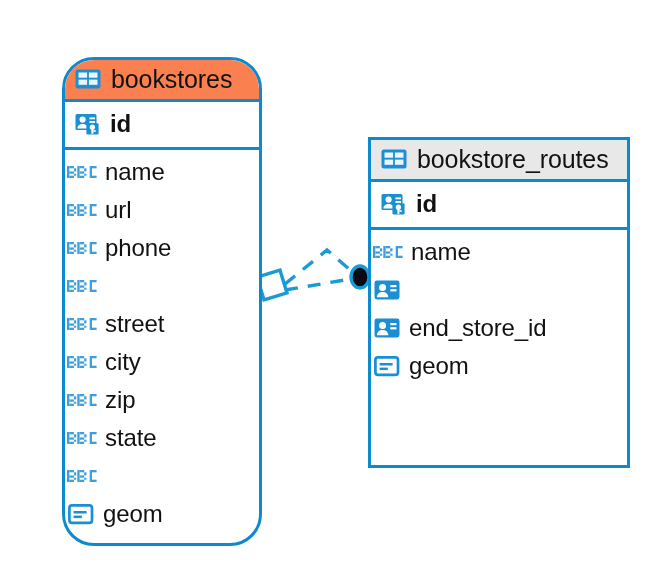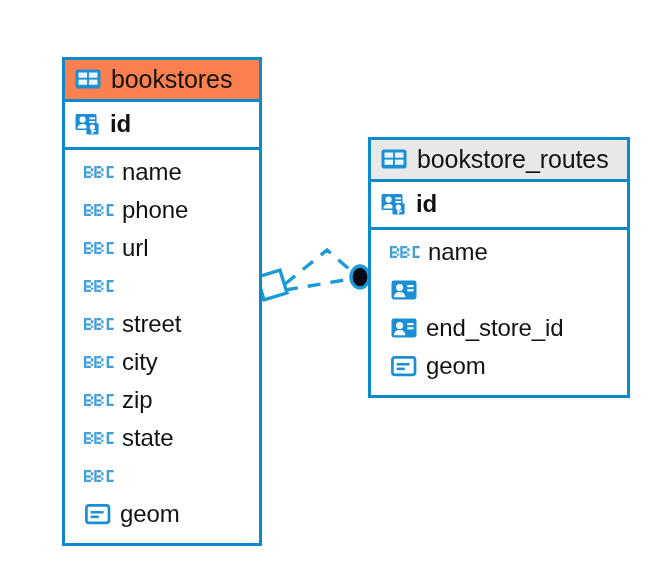--- a/index.html
+++ b/index.html
@@ -50,21 +50,21 @@
     color: #111111;
     white-space: nowrap;
     letter-spacing: -0.1px;
   }
 
   .pk-section {
     border-bottom: 3px solid var(--edge, #0d8acd);
     padding: 3px 10px 4px 9px;
   }
   .field-section {
-    padding: 3px 10px 6px 19px;
+    padding: 3px 10px 6px 2px;
   }
 
   .field-row {
     display: flex;
     align-items: center;
     gap: 8px;
     height: 38px;
   }
   .field-label {
     font-size: 24px;
@@ -112,21 +112,21 @@
 
     <g transform="translate(272,285) rotate(-17)">
       <rect x="-12" y="-12" width="24" height="24" fill="#ffffff" stroke="#1b9ad6" stroke-width="3.4"></rect>
     </g>
 
     <g>
       <ellipse cx="360" cy="277" rx="9" ry="11" fill="#0a0a14" stroke="#1b9ad6" stroke-width="3.4"></ellipse>
     </g>
   </svg>
 
-  <div class="entity" style="left:62px; top:57px; width:200px; height:489px;">
+  <div class="entity" style="left:62px; top:57px; width:200px; height:489px;border-radius:32px;">
 
     <div class="entity-header is-orange">
       <span class="icon">
         <svg viewBox="0 0 28 28" width="28" height="28" aria-hidden="true">
           <rect x="1.5" y="4.5" width="25" height="19" rx="2.5" ry="2.5" fill="#1b8fd4"></rect>
           <rect x="4.5" y="7.5" width="8.6" height="5.2" fill="#ffffff" opacity="0.92"></rect>
           <rect x="14.9" y="7.5" width="8.6" height="5.2" fill="#ffffff" opacity="0.92"></rect>
           <rect x="4.5" y="14.6" width="8.6" height="5.2" fill="#ffffff" opacity="0.92"></rect>
           <rect x="14.9" y="14.6" width="8.6" height="5.2" fill="#ffffff" opacity="0.92"></rect>
         </svg>
@@ -195,46 +195,46 @@
               <rect x="17.2" y="4.3" width="2.3" height="3.1"></rect>
                 <rect x="12.6" y="7.4" width="4.6" height="2.3"></rect>
               <rect x="17.2" y="9.7" width="2.3" height="2.0"></rect>
                 <rect x="12.6" y="11.7" width="4.6" height="2.3"></rect>
               <rect x="22.7" y="2" width="2.3" height="12"></rect>
                 <rect x="25.0" y="2" width="4.6" height="2.3"></rect>
               <rect x="25.0" y="11.7" width="4.6" height="2.3"></rect>
             </g>
           </svg>
         </span>
+        <span class="field-label">url</span>
+      </div>
+
+      <div class="field-row">
+        <span class="icon icon-abc">
+          <svg viewBox="0 0 30 16" width="30" height="16" aria-hidden="true">
+            <g fill="#3f9fdd">
+              <rect x="0" y="2" width="2.3" height="12"></rect>
+                <rect x="2.3" y="2" width="4.6" height="2.3"></rect>
+              <rect x="6.9" y="4.3" width="2.3" height="3.1"></rect>
+                <rect x="2.3" y="7.4" width="4.6" height="2.3"></rect>
+              <rect x="6.9" y="9.7" width="2.3" height="2.0"></rect>
+                <rect x="2.3" y="11.7" width="4.6" height="2.3"></rect>
+              <rect x="10.3" y="2" width="2.3" height="12"></rect>
+                <rect x="12.6" y="2" width="4.6" height="2.3"></rect>
+              <rect x="17.2" y="4.3" width="2.3" height="3.1"></rect>
+                <rect x="12.6" y="7.4" width="4.6" height="2.3"></rect>
+              <rect x="17.2" y="9.7" width="2.3" height="2.0"></rect>
+                <rect x="12.6" y="11.7" width="4.6" height="2.3"></rect>
+              <rect x="22.7" y="2" width="2.3" height="12"></rect>
+                <rect x="25.0" y="2" width="4.6" height="2.3"></rect>
+              <rect x="25.0" y="11.7" width="4.6" height="2.3"></rect>
+            </g>
+          </svg>
+        </span>
         <span class="field-label">phone</span>
-      </div>
-
-      <div class="field-row">
-        <span class="icon icon-abc">
-          <svg viewBox="0 0 30 16" width="30" height="16" aria-hidden="true">
-            <g fill="#3f9fdd">
-              <rect x="0" y="2" width="2.3" height="12"></rect>
-                <rect x="2.3" y="2" width="4.6" height="2.3"></rect>
-              <rect x="6.9" y="4.3" width="2.3" height="3.1"></rect>
-                <rect x="2.3" y="7.4" width="4.6" height="2.3"></rect>
-              <rect x="6.9" y="9.7" width="2.3" height="2.0"></rect>
-                <rect x="2.3" y="11.7" width="4.6" height="2.3"></rect>
-              <rect x="10.3" y="2" width="2.3" height="12"></rect>
-                <rect x="12.6" y="2" width="4.6" height="2.3"></rect>
-              <rect x="17.2" y="4.3" width="2.3" height="3.1"></rect>
-                <rect x="12.6" y="7.4" width="4.6" height="2.3"></rect>
-              <rect x="17.2" y="9.7" width="2.3" height="2.0"></rect>
-                <rect x="12.6" y="11.7" width="4.6" height="2.3"></rect>
-              <rect x="22.7" y="2" width="2.3" height="12"></rect>
-                <rect x="25.0" y="2" width="4.6" height="2.3"></rect>
-              <rect x="25.0" y="11.7" width="4.6" height="2.3"></rect>
-            </g>
-          </svg>
-        </span>
-        <span class="field-label">url</span>
       </div>
 
       <div class="field-row">
         <span class="icon icon-abc">
           <svg viewBox="0 0 30 16" width="30" height="16" aria-hidden="true">
             <g fill="#3f9fdd">
               <rect x="0" y="2" width="2.3" height="12"></rect>
                 <rect x="2.3" y="2" width="4.6" height="2.3"></rect>
               <rect x="6.9" y="4.3" width="2.3" height="3.1"></rect>
                 <rect x="2.3" y="7.4" width="4.6" height="2.3"></rect>
@@ -385,21 +385,21 @@
             <rect x="6.6" y="11.0" width="13.0" height="2.5" fill="#1b8fd4"></rect>
             <rect x="6.6" y="15.6" width="8.2" height="2.5" fill="#1b8fd4"></rect>
           </svg>
         </span>
         <span class="field-label">geom</span>
       </div>
 
     </div>
   </div>
 
-  <div class="entity" style="left:368px; top:137px; width:262px; height:261px;">
+  <div class="entity" style="left:368px; top:137px; width:262px; height:331px;">
 
     <div class="entity-header is-gray">
       <span class="icon">
         <svg viewBox="0 0 28 28" width="28" height="28" aria-hidden="true">
           <rect x="1.5" y="4.5" width="25" height="19" rx="2.5" ry="2.5" fill="#1b8fd4"></rect>
           <rect x="4.5" y="7.5" width="8.6" height="5.2" fill="#ffffff" opacity="0.92"></rect>
           <rect x="14.9" y="7.5" width="8.6" height="5.2" fill="#ffffff" opacity="0.92"></rect>
           <rect x="4.5" y="14.6" width="8.6" height="5.2" fill="#ffffff" opacity="0.92"></rect>
           <rect x="14.9" y="14.6" width="8.6" height="5.2" fill="#ffffff" opacity="0.92"></rect>
         </svg>

